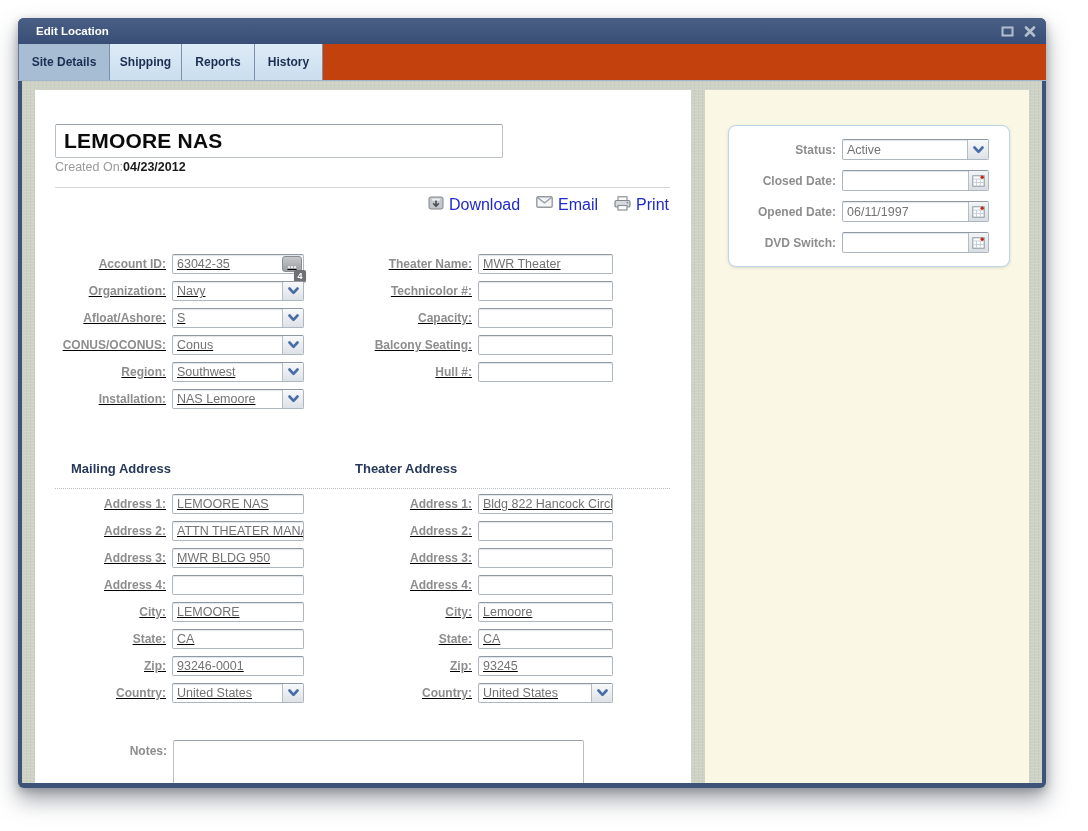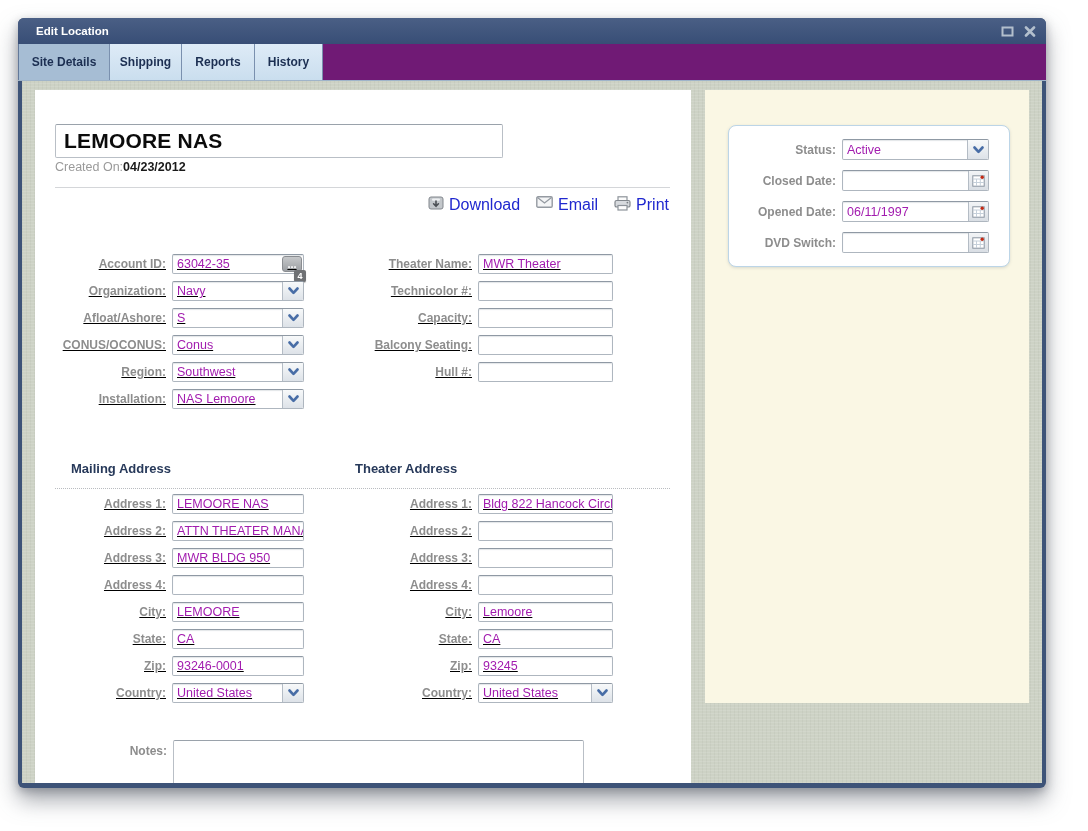--- a/index.html
+++ b/index.html
@@ -13,38 +13,38 @@
 
   .titlebar { height:26px; display:flex; align-items:center;
               background:linear-gradient(#4a5f85,#384e76);
               border-radius:6px 6px 0 0; padding:0 8px 0 18px; }
   .titlebar .wtitle { color:#ffffff; font-size:11.5px; font-weight:bold; flex:1; }
   .wctrl { display:flex; align-items:center; gap:7px; }
   .wbtn { width:16px; height:14px; display:flex; align-items:center; justify-content:center;
           cursor:pointer; }
 
   
-  .tabstrip { height:37px; display:flex; background:#701a75;
+  .tabstrip { height:37px; display:flex; background:#c2410c;
               border-bottom:1px solid #9fb4c9; }
   .tab { height:100%; display:flex; align-items:center; justify-content:center;
          font-size:12px; font-weight:bold; color:#1c2f52;
          border-right:1px solid #7a90ae; cursor:pointer;
          background:linear-gradient(#deebf7,#cadeee); }
   .tab.active { background:#a6bdd4; border-left:1px solid #63799a; }
 
   
   .content { position:relative; margin:0 4px 5px 4px; height:702px; overflow:hidden;
              background-color:#cdd2c5;
              background-image:
                repeating-linear-gradient(0deg, rgba(255,255,255,.10) 0 1px, transparent 1px 3px),
                repeating-linear-gradient(90deg, rgba(120,128,112,.07) 0 1px, transparent 1px 4px); }
 
   .whitepanel { position:absolute; left:13px; top:9px; width:656px; height:693px;
                 background:#ffffff; }
-  .creampanel { position:absolute; left:683px; top:9px; width:324px; height:613px;
+  .creampanel { position:absolute; left:683px; top:9px; width:324px; height:693px;
                 background:#faf7e4; }
 
   
   .site-title { position:absolute; left:20px; top:34px; width:448px; height:34px;
                 border:1px solid #b9bfc6; border-top-color:#9aa2ab; border-radius:2px;
                 background:#fff; display:flex; align-items:center; padding:0 8px;
                 font-size:21px; font-weight:bold; color:#0b0b0b; letter-spacing:.2px; }
   .created { position:absolute; left:20px; top:70px; font-size:12.5px; color:#9a9a9a; }
   .created b { color:#1a1a1a; font-weight:bold; }
   .hdivider { position:absolute; left:20px; top:97px; width:615px; height:1px; background:#d4d6d9; }
@@ -62,21 +62,21 @@
   .col-r .flabel { width:117px; }
   .col-r .tinput { width:135px; }
   .col-s .flabel { width:95px; }
   .col-s .tinput { width:147px; }
   .col-s .frow { margin-bottom:10px; height:21px; }
 
   .tinput { position:relative; height:20px; border:1px solid #aeb6bf; border-top-color:#8f99a4;
             border-radius:2px; background:#fff; display:flex; align-items:center;
             box-shadow:inset 0 1px 1px rgba(140,150,160,.25); }
   .col-s .tinput { height:21px; }
-  .tval { flex:1; font-size:12.5px; color:#a21caf; padding:0 4px; white-space:nowrap; overflow:hidden; }
+  .tval { flex:1; font-size:12.5px; color:#737373; padding:0 4px; white-space:nowrap; overflow:hidden; }
 
   .sel-btn { width:21px; align-self:stretch; display:flex; align-items:center; justify-content:center;
              background:linear-gradient(#f7f9fa,#dde2e8); border-left:1px solid #b4bcc5;
              border-radius:0 1px 1px 0; cursor:pointer; }
   .cal-btn { width:20px; align-self:stretch; display:flex; align-items:center; justify-content:center;
              background:linear-gradient(#f2f4f6,#d9dee4); border-left:1px solid #b4bcc5;
              border-radius:0 1px 1px 0; cursor:pointer; }
   .dots-btn { width:20px; height:16px; margin-right:1px; border-radius:3px;
               background:linear-gradient(#c6c8ca,#9c9fa3); border:1px solid #8a8d91;
               color:#fff; font-weight:bold; font-size:11px; line-height:10px;

